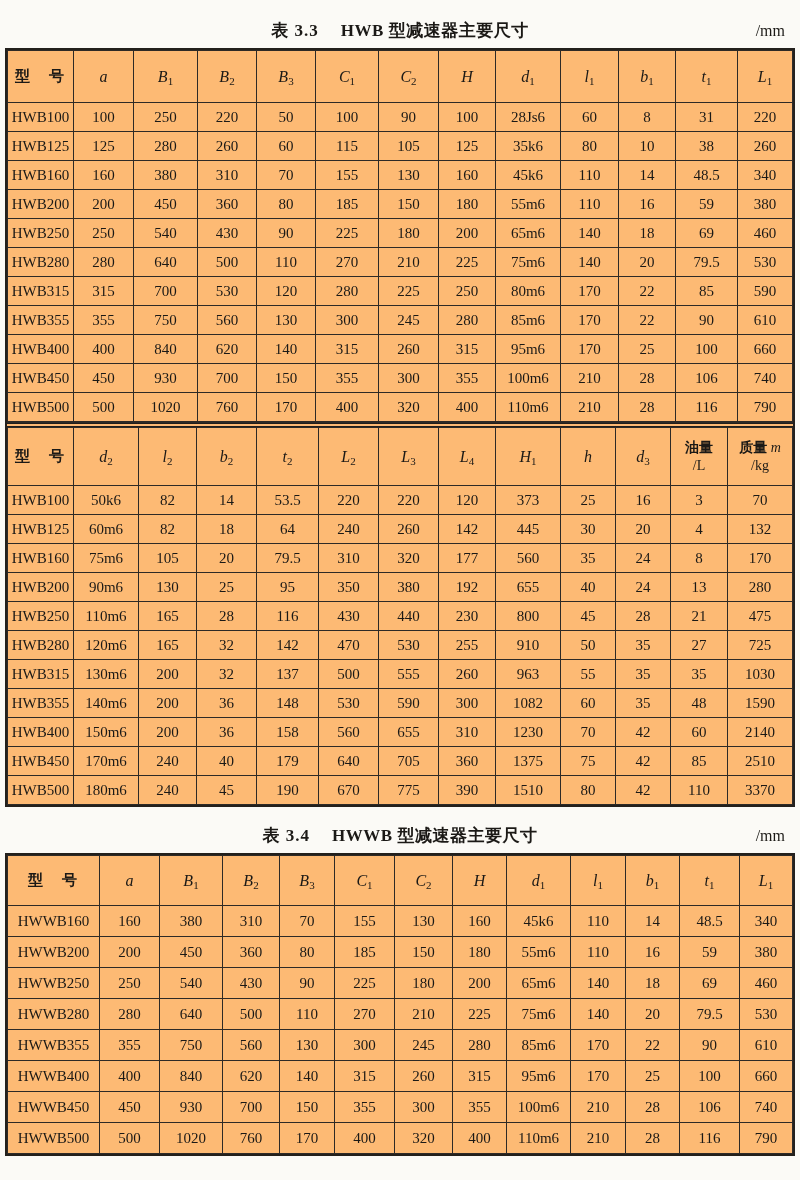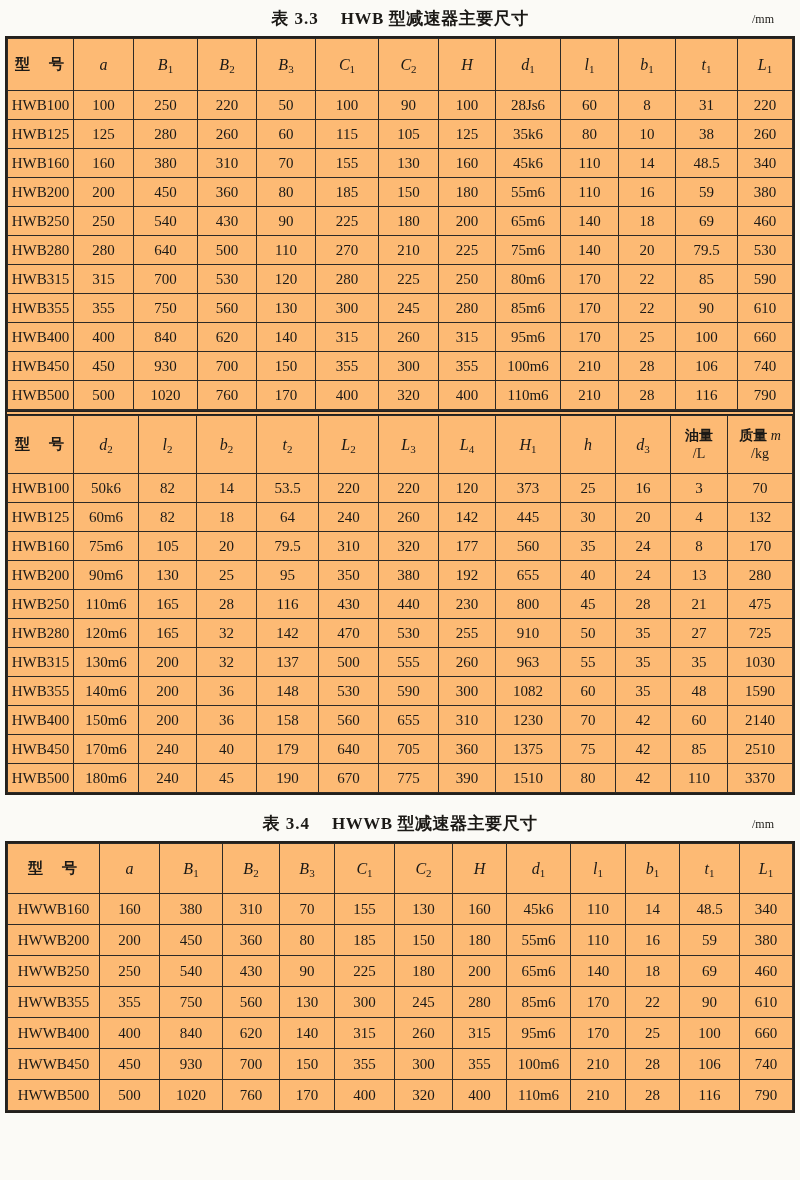--- a/index.html
+++ b/index.html
@@ -5,39 +5,39 @@
   * { box-sizing: border-box; }
   html, body { margin: 0; padding: 0; }
   body {
     width: 800px;
     height: 1180px;
     background: #fbfaf6;
     color: #1b1916;
     font-family: "Liberation Serif", "DejaVu Serif", serif;
     overflow: hidden;
   }
-  .page { padding: 6px 5px 0 5px; }
+  .page { padding: 18px 5px 0 5px; }
 
   
   .caption {
     position: relative;
     text-align: center;
     height: 30px;
     line-height: 26px;
     font-size: 17px;
     font-weight: bold;
   }
   .caption .cap-no { margin-right: 22px; letter-spacing: 1px; }
   .caption .cap-title { letter-spacing: 0.5px; }
   .caption .unit {
     position: absolute;
-    right: 21px;
+    right: 10px;
     top: 0;
     font-weight: normal;
-    font-size: 12px;
+    font-size: 16px;
     letter-spacing: 0;
   }
   .caption2 { margin-top: 16px; }
 
   
   .table-frame {
     border: 2px solid #23201c;
     background: #fdba74;
   }
   table {
@@ -581,20 +581,35 @@
             <td>225</td>
             <td>180</td>
             <td>200</td>
             <td>65m6</td>
             <td>140</td>
             <td>18</td>
             <td>69</td>
             <td>460</td>
           </tr>
           <tr>
+            <td class="model-cell">HWWB280</td>
+            <td>280</td>
+            <td>640</td>
+            <td>500</td>
+            <td>110</td>
+            <td>270</td>
+            <td>210</td>
+            <td>225</td>
+            <td>75m6</td>
+            <td>140</td>
+            <td>20</td>
+            <td>79.5</td>
+            <td>530</td>
+          </tr>
+          <tr>
             <td class="model-cell">HWWB355</td>
             <td>355</td>
             <td>750</td>
             <td>560</td>
             <td>130</td>
             <td>300</td>
             <td>245</td>
             <td>280</td>
             <td>85m6</td>
             <td>170</td>

